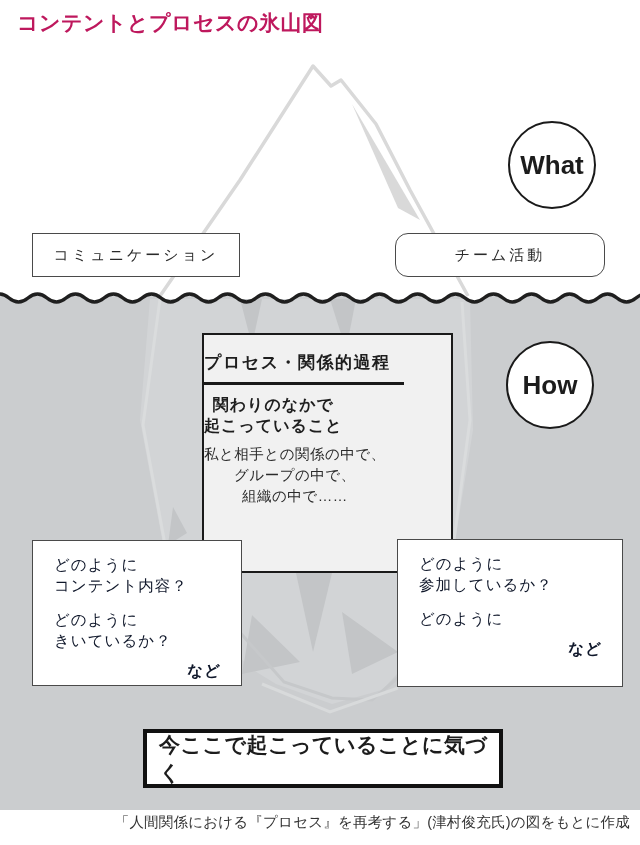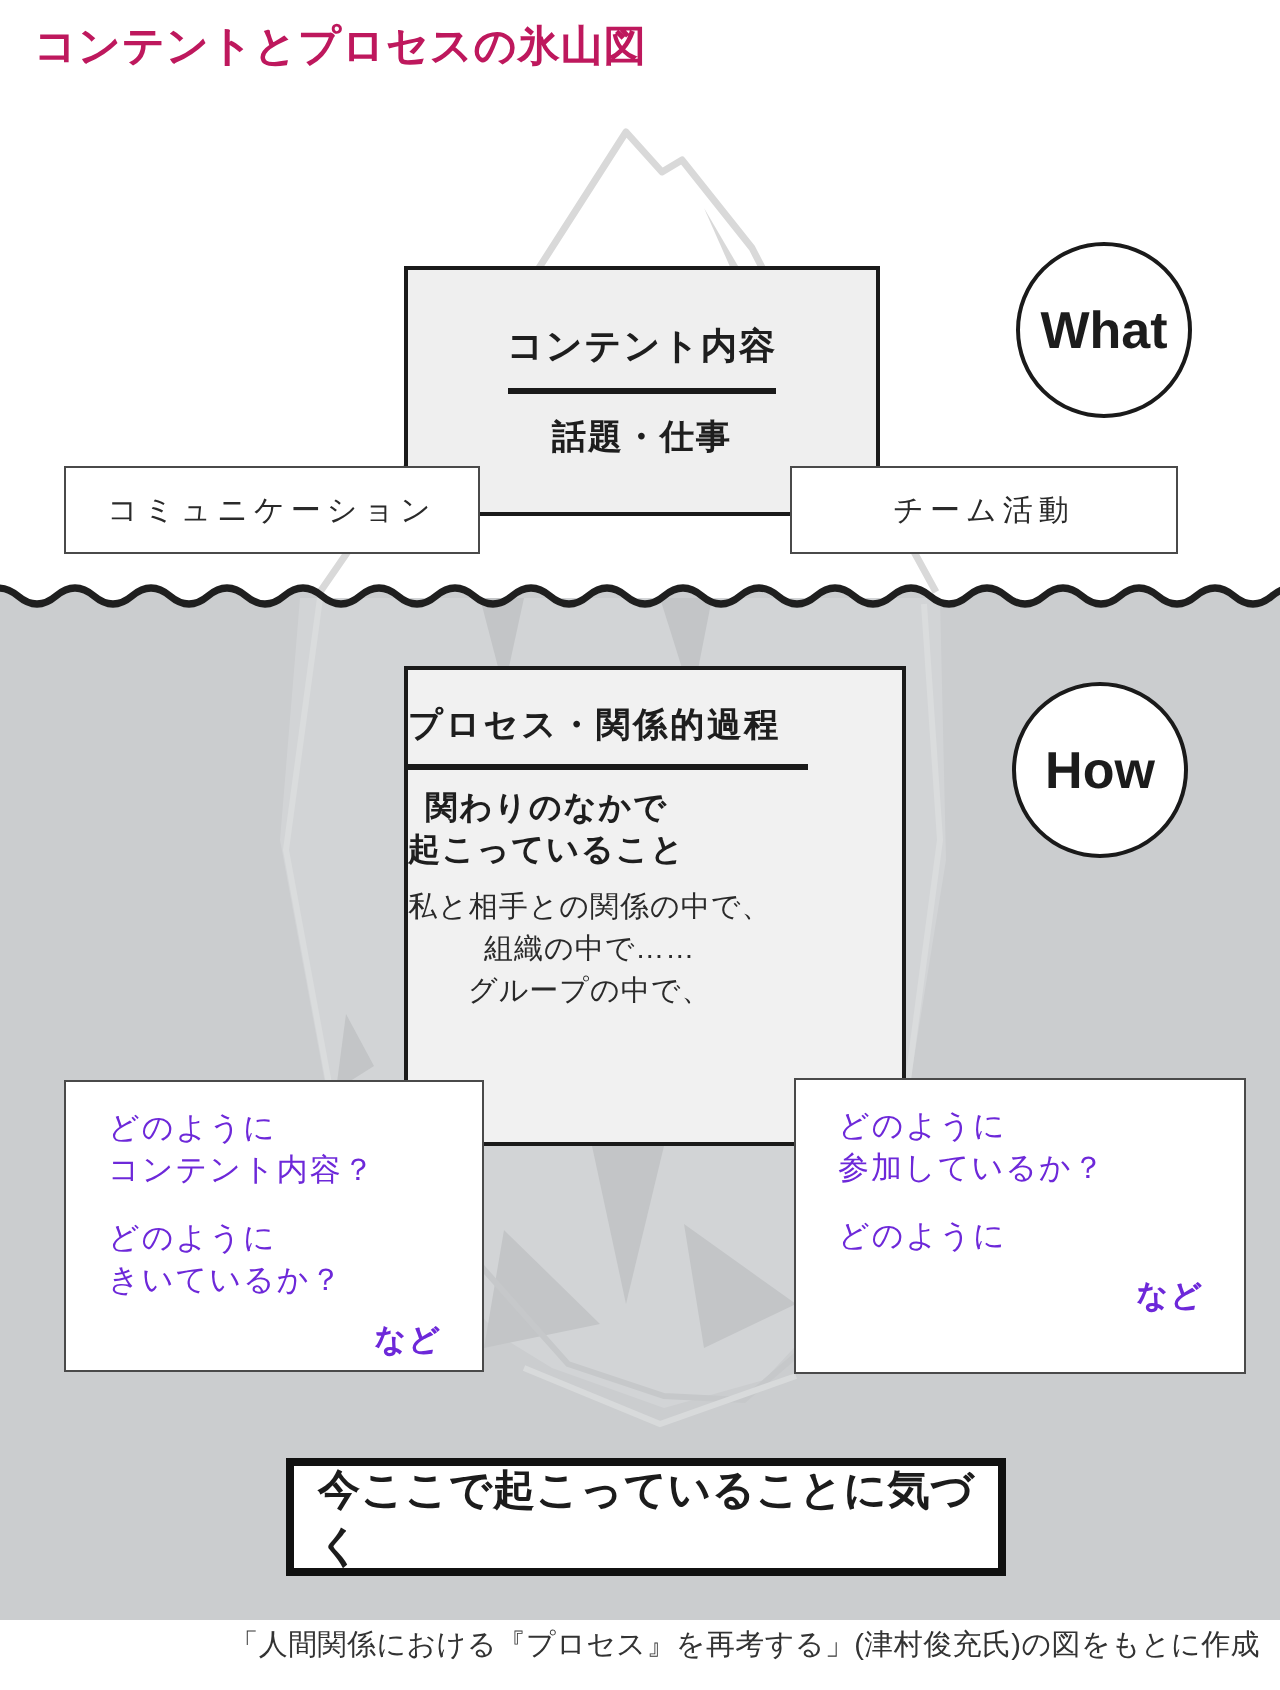--- a/index.html
+++ b/index.html
@@ -30,35 +30,35 @@
   }
   .circle.what{left:508px;top:121px;}
   .circle.how{left:506px;top:341px;}
   
   .tag-box{
     position:absolute;height:44px;background:#ffffff;border:1.5px solid #4a4a4a;
     box-sizing:border-box;display:flex;align-items:center;justify-content:center;
     font-size:15px;letter-spacing:3px;color:#2a2a2a;
   }
   .tag-box.left{left:32px;top:233px;width:208px;}
-  .tag-box.right{left:395px;top:233px;width:194px;}
+  .tag-box.right{left:395px;top:233px;width:210px;border-radius:13px;}
   
   .process-box{
     position:absolute;left:202px;top:333px;width:251px;height:240px;
     background:#f1f1f1;border:2.5px solid #1a1a1a;box-sizing:border-box;
     display:flex;flex-direction:column;align-items:flex-start;padding-top:16px;
   }
   .process-box .heading{font-size:17px;font-weight:bold;letter-spacing:1.5px;}
   .process-box .rule{width:200px;height:2.5px;background:#1a1a1a;margin:8px 0 9px 0;}
   .process-box .sub{font-size:16px;font-weight:bold;line-height:21px;letter-spacing:1px;text-align:center;}
   .process-box .body{margin-top:8px;font-size:14.5px;line-height:21px;text-align:center;color:#2a2a2a;letter-spacing:0.5px;}
   
   .q-box{
     position:absolute;background:#ffffff;border:1.5px solid #4a4a4a;box-sizing:border-box;
-    font-size:15.5px;color:#6d28d9;letter-spacing:1px;line-height:21px;
+    font-size:15.5px;color:#0f172a;letter-spacing:1px;line-height:21px;
     padding:13px 20px 0 21px;
   }
   .q-box.left{left:32px;top:540px;width:210px;height:146px;}
   .q-box.right{left:397px;top:539px;width:226px;height:148px;}
   .q-box .gap{margin-top:13px;}
   .q-box .etc{text-align:right;margin-top:9px;font-weight:bold;}
   
   .notice-box{
     position:absolute;left:143px;top:729px;width:360px;height:59px;
     background:#ffffff;border:4px solid #111111;box-sizing:border-box;
@@ -94,25 +94,20 @@
     <path d="M262,684 L330,712 L398,688" stroke="#d8dadb" stroke-width="3" fill="none"></path>
 
     <path d="M160,296 L240,180 L313,66 L331,86 L341,80 L376,124 L410,190 L468,296" stroke="#d9d9d9" stroke-width="3.5" fill="none" stroke-linejoin="round"></path>
     <polygon points="352,104 420,220 398,208" fill="#d9d9d9"></polygon>
 
     <path d="M-10,298 Q-0.5,290 9,298 T28,298 T47,298 T66,298 T85,298 T104,298 T123,298 T142,298 T161,298 T180,298 T199,298 T218,298 T237,298 T256,298 T275,298 T294,298 T313,298 T332,298 T351,298 T370,298 T389,298 T408,298 T427,298 T446,298 T465,298 T484,298 T503,298 T522,298 T541,298 T560,298 T579,298 T598,298 T617,298 T636,298 T655,298 T674,298" stroke="#1f1f1f" stroke-width="3.5" fill="none"></path>
   </svg>
 
   <div class="page-title">コンテントとプロセスの氷山図</div>
 
-  <div class="content-box">
-    <div class="heading">コンテント内容</div>
-    <div class="rule"></div>
-    <div class="sub">話題・仕事</div>
-  </div>
 
   <div class="circle what">
     <span>What</span>
   </div>
 
   <div class="tag-box left">
     <span>コミュニケーション</span>
   </div>
   <div class="tag-box right">
     <span>チーム活動</span>
@@ -120,22 +115,22 @@
 
   <div class="process-box">
     <div class="heading">プロセス・関係的過程</div>
     <div class="rule"></div>
     <div class="sub">
       <div>関わりのなかで</div>
       <div>起こっていること</div>
     </div>
     <div class="body">
       <div>私と相手との関係の中で、</div>
+      <div>グループの中で、</div>
       <div>組織の中で……</div>
-      <div>グループの中で、</div>
     </div>
   </div>
 
   <div class="circle how">
     <span>How</span>
   </div>
 
   <div class="q-box left">
     <div>どのように</div>
     <div>コンテント内容？</div>

